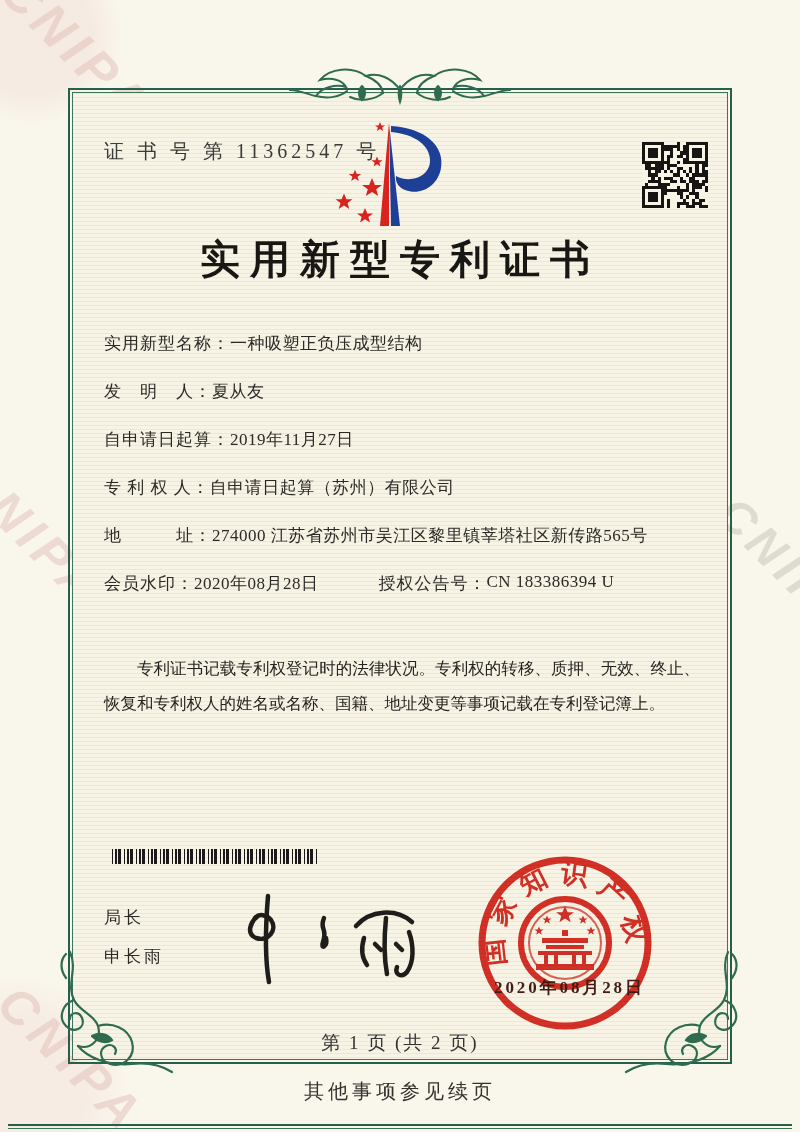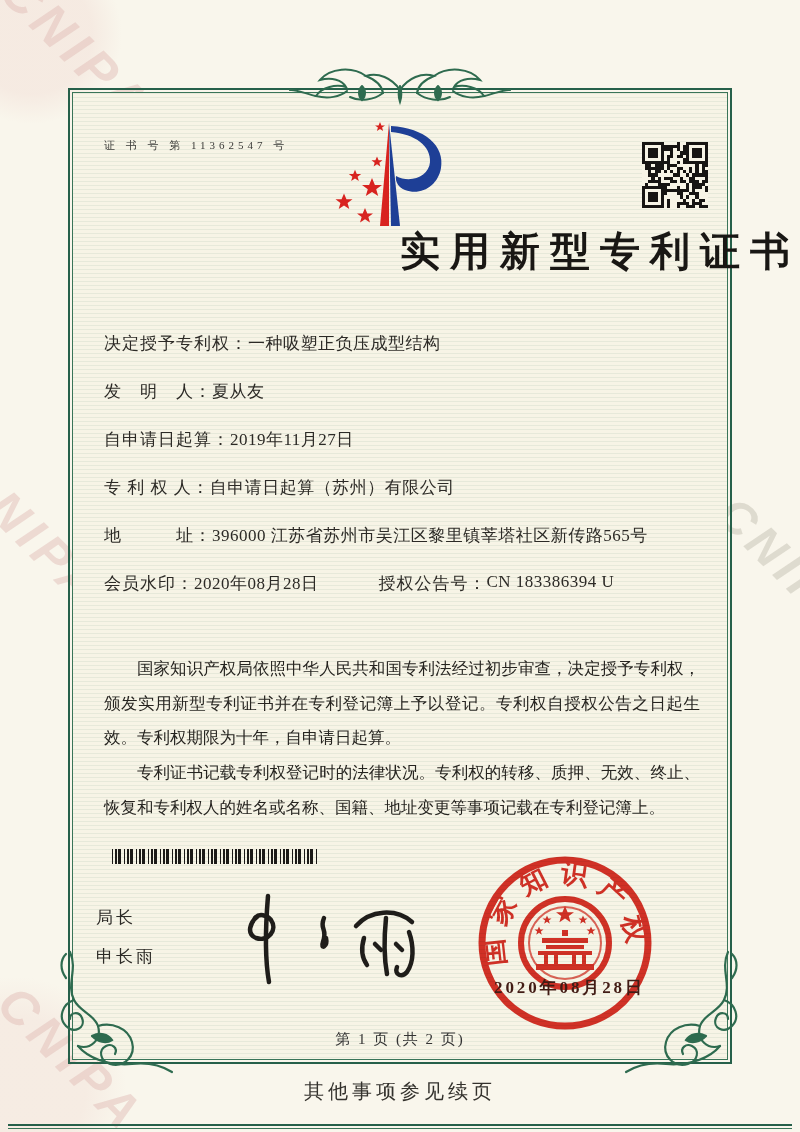--- a/index.html
+++ b/index.html
@@ -38,48 +38,48 @@
     background:
       repeating-linear-gradient(180deg,
         rgba(165,190,170,.20) 0px, rgba(165,190,170,.20) 1px,
         transparent 1px, transparent 4px),
       #f7f4e6;
   }
   .ornament{position:absolute;z-index:5;}
   
   .cert-no{
     position:absolute;left:104px;top:138px;z-index:6;
-    font-size:11px;letter-spacing:4px;color:#3a3a38;text-align:right;
+    font-size:20px;letter-spacing:4px;color:#3a3a38;text-align:right;
   }
   .logo{position:absolute;left:333px;top:120px;z-index:6;}
   .qr{position:absolute;left:642px;top:142px;z-index:6;}
   .title{
-    position:absolute;left:0;right:0;top:224px;z-index:6;
-    text-align:right;font-size:40px;font-weight:bold;
+    position:absolute;left:0;right:0;top:232px;z-index:6;
+    text-align:center;font-size:40px;font-weight:bold;
     letter-spacing:10px;color:#191714;
   }
   .fields{position:absolute;left:104px;top:332px;width:606px;z-index:6;}
   .frow{height:48px;font-size:17px;color:#2c2a26;display:flex;align-items:flex-start;}
   .frow .lab{letter-spacing:1px;white-space:pre;}
   .frow .val{letter-spacing:.5px;}
   .frow.double .pair2{margin-left:60px;display:flex;font-family:Liberation Serif, serif;}
   .paras{
     position:absolute;left:104px;top:652px;width:596px;z-index:6;
     font-size:16.5px;line-height:2.1;color:#262420;text-align:justify;
   }
   .paras p{margin:0;text-indent:2em;}
   .barcode{position:absolute;left:112px;top:849px;z-index:6;}
-  .commissioner{position:absolute;left:96px;top:906px;z-index:6;
+  .commissioner{position:absolute;left:104px;top:906px;z-index:6;
     font-size:17px;color:#2c2a26;letter-spacing:3px;}
   .commissioner div{margin-bottom:16px;}
   .signature{position:absolute;left:228px;top:886px;z-index:7;}
   .seal{position:absolute;left:473px;top:851px;z-index:8;mix-blend-mode:multiply;opacity:.95;}
   .page-num{
     position:absolute;left:0;right:0;top:1030px;z-index:6;
-    text-align:center;font-size:15px;color:#333;letter-spacing:2px;
+    text-align:center;font-size:19px;color:#333;letter-spacing:2px;
   }
   .footer-note{
     position:absolute;left:0;right:0;top:1078px;z-index:6;
     text-align:center;font-size:20px;color:#33312c;letter-spacing:4px;
   }
   .next-page-line{
     position:absolute;left:8px;right:8px;top:1124px;height:2px;
     background:#26604a;z-index:4;
   }
   .next-page-line:after{
@@ -324,51 +324,50 @@
       <rect x="16" y="2" width="3" height="3" fill="#171513"></rect>
       <rect x="0" y="14" width="7" height="7" fill="#171513"></rect>
       <rect x="1" y="15" width="5" height="5" fill="#f7f4e6"></rect>
       <rect x="2" y="16" width="3" height="3" fill="#171513"></rect>
     </svg>
 
   <div class="title">实用新型专利证书</div>
 
   <div class="fields">
     <div class="frow">
-      <span class="lab">决定授予专利权：</span>
+      <span class="lab">实用新型名称：</span>
       <span class="val">一种吸塑正负压成型结构</span>
     </div>
     <div class="frow">
       <span class="lab">发　明　人：</span>
       <span class="val">夏从友</span>
     </div>
     <div class="frow">
       <span class="lab">自申请日起算：</span>
       <span class="val">2019年11月27日</span>
     </div>
     <div class="frow">
       <span class="lab">专 利 权 人：</span>
       <span class="val">自申请日起算（苏州）有限公司</span>
     </div>
     <div class="frow">
       <span class="lab">地　　　址：</span>
-      <span class="val">396000 江苏省苏州市吴江区黎里镇莘塔社区新传路565号</span>
+      <span class="val">274000 江苏省苏州市吴江区黎里镇莘塔社区新传路565号</span>
     </div>
     <div class="frow double">
       <span class="lab">会员水印：</span>
       <span class="val">2020年08月28日</span>
       <span class="pair2">
         <span class="lab">授权公告号：</span>
         <span class="val">CN 183386394 U</span>
       </span>
     </div>
   </div>
 
   <div class="paras">
-    <p>国家知识产权局依照中华人民共和国专利法经过初步审查，决定授予专利权，颁发实用新型专利证书并在专利登记簿上予以登记。专利权自授权公告之日起生效。专利权期限为十年，自申请日起算。</p>
     <p>专利证书记载专利权登记时的法律状况。专利权的转移、质押、无效、终止、恢复和专利权人的姓名或名称、国籍、地址变更等事项记载在专利登记簿上。</p>
   </div>
 
   <svg class="barcode" id="barcode-svg" width="207" height="15" viewBox="0 0 207 15" shape-rendering="crispEdges">
       <rect x="0" y="0" width="1" height="15" fill="#1c1a18"></rect>
       <rect x="3" y="0" width="2" height="15" fill="#1c1a18"></rect>
       <rect x="6" y="0" width="3" height="15" fill="#1c1a18"></rect>
       <rect x="12" y="0" width="1" height="15" fill="#1c1a18"></rect>
       <rect x="15" y="0" width="2" height="15" fill="#1c1a18"></rect>
       <rect x="18" y="0" width="3" height="15" fill="#1c1a18"></rect>

